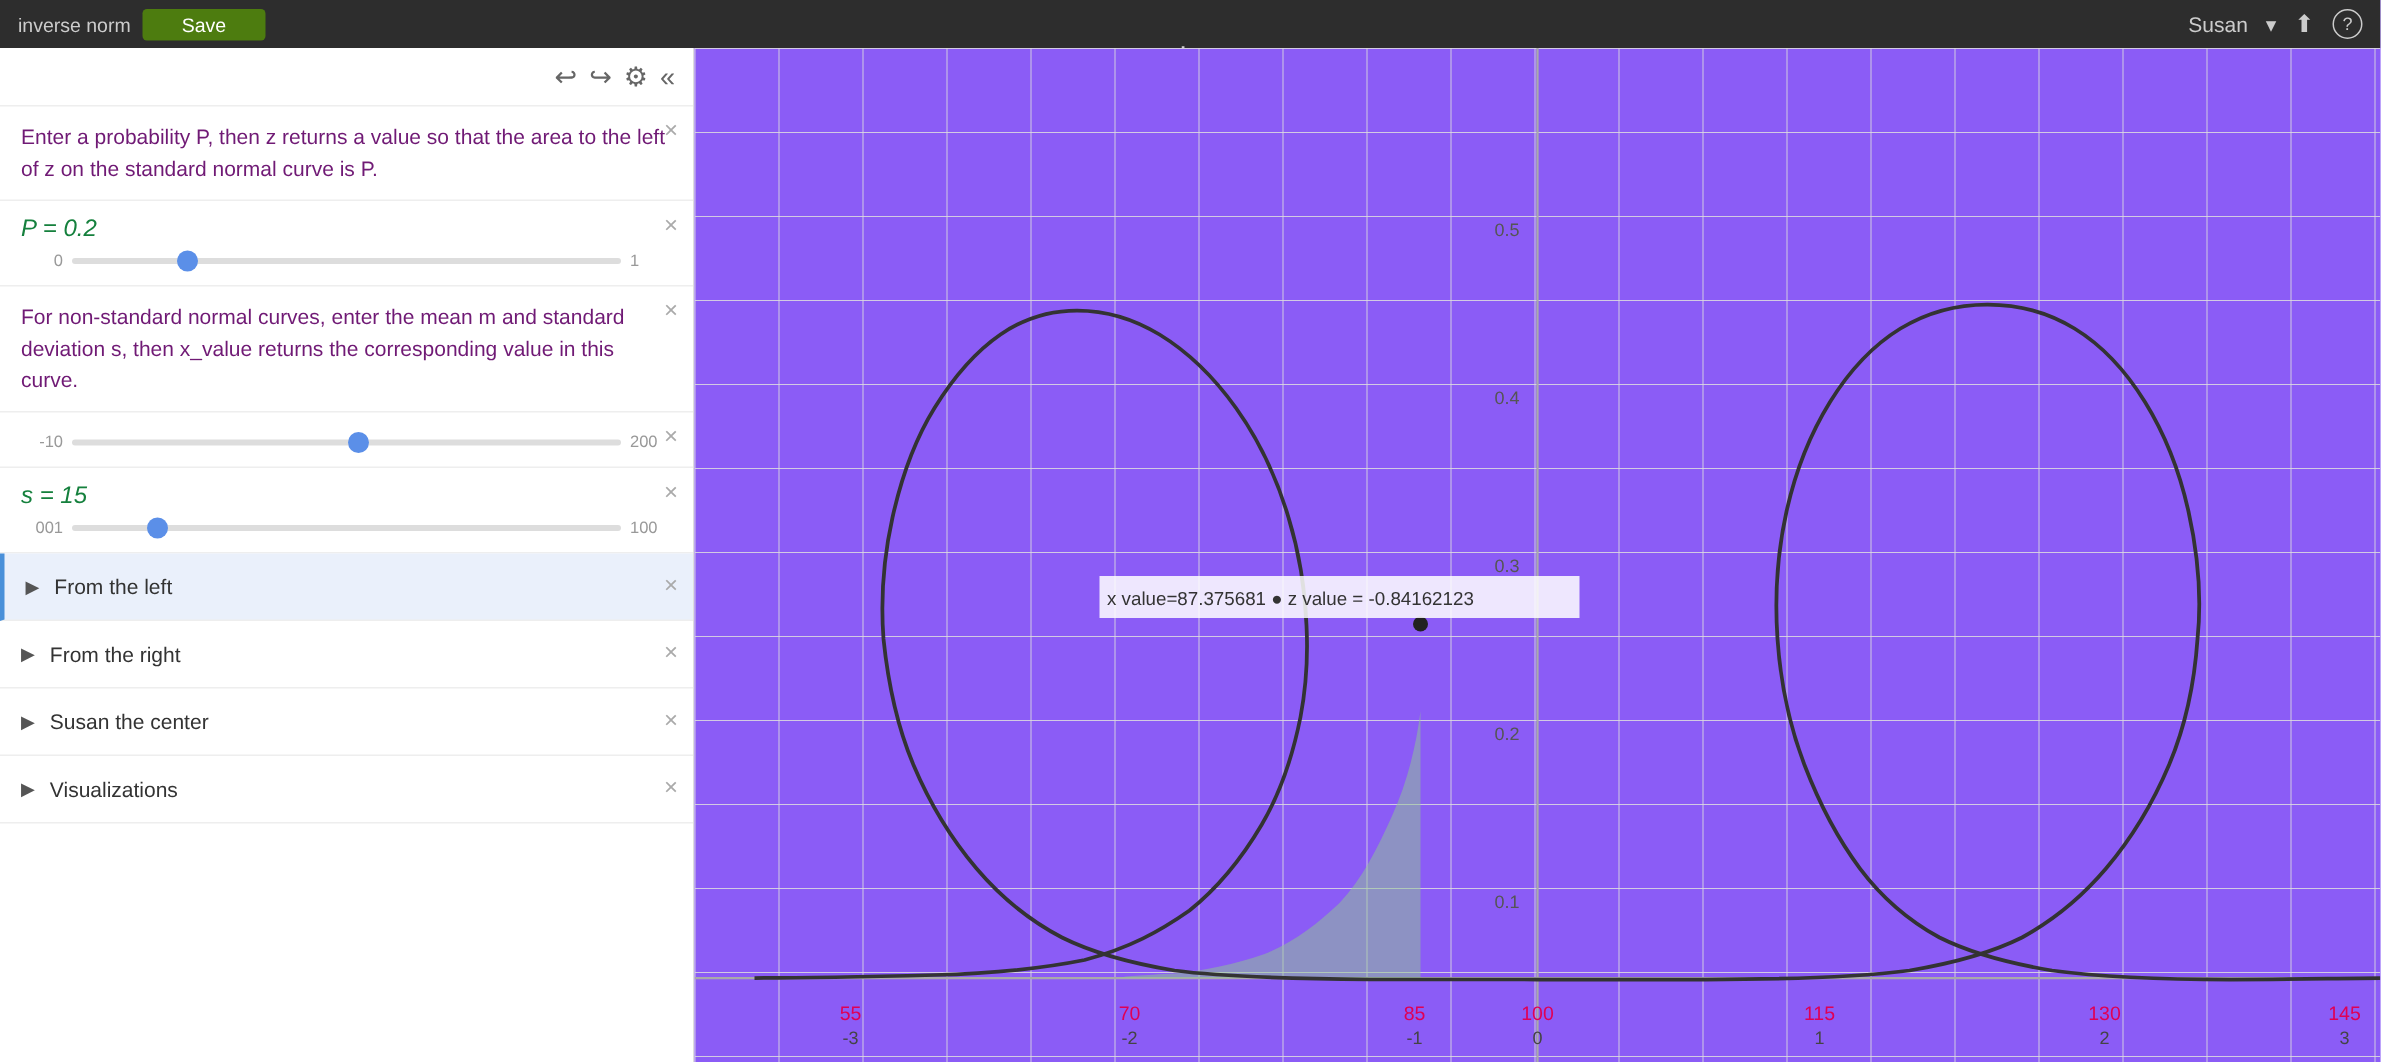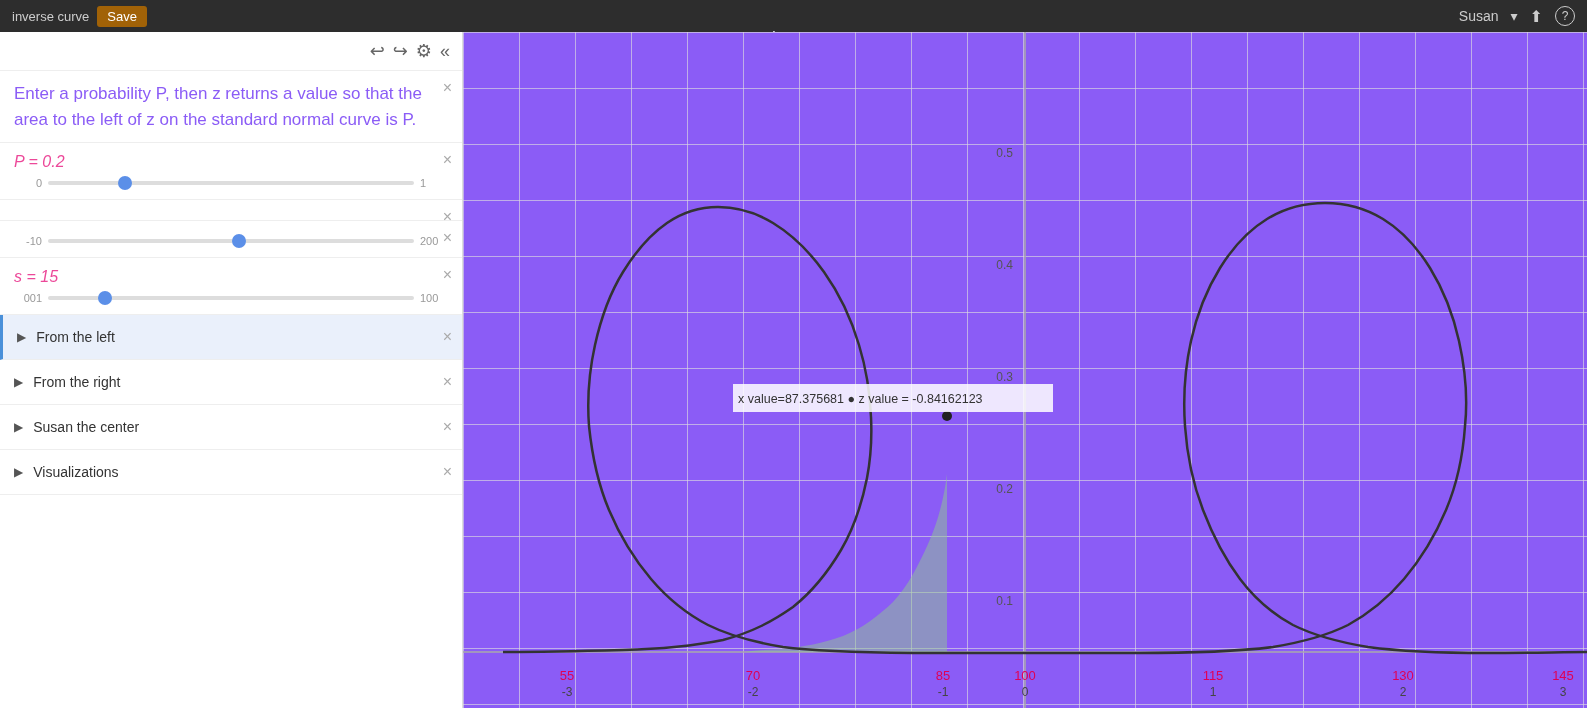--- a/index.html
+++ b/index.html
@@ -12,24 +12,24 @@
       height: 32px;
       display: flex;
       align-items: center;
       justify-content: space-between;
       padding: 0 12px;
       flex-shrink: 0;
     }
     .header-left { display: flex; align-items: center; gap: 8px; }
     .header-title { font-size: 20px; color: #ccc; letter-spacing: 1px; margin-top: 46px; }
     .save-btn {
-      background: #a16207;
+      background: #4d7c0f;
       color: #fff;
       border: none;
-      padding: 3px 10px;
+      padding: 3px 26px;
       border-radius: 3px;
       font-size: 13px;
       cursor: pointer;
     }
     .header-right { display: flex; align-items: center; gap: 12px; color: #ccc; font-size: 14px; }
     .header-icon { cursor: pointer; font-size: 16px; }
 
     
     .main { display: flex; flex: 1; overflow: hidden; }
 
@@ -66,24 +66,24 @@
     .expr-close {
       position: absolute;
       right: 10px;
       top: 8px;
       color: #aaa;
       cursor: pointer;
       font-size: 16px;
     }
 
     
-    .desc-text { font-size: 17px; color: #8b5cf6; line-height: 1.5; }
-
-    
-    .equation { font-size: 16px; color: #ec4899; margin-bottom: 6px; font-style: italic; }
+    .desc-text { font-size: 14px; color: #701a75; line-height: 1.5; }
+
+    
+    .equation { font-size: 16px; color: #15803d; margin-bottom: 6px; font-style: italic; }
 
     
     .slider-row { display: flex; align-items: center; gap: 6px; margin-top: 4px; }
     .slider-min { font-size: 11px; color: #999; min-width: 28px; text-align: right; }
     .slider-max { font-size: 11px; color: #999; min-width: 28px; }
     input[type=range] {
       flex: 1;
       -webkit-appearance: none;
       height: 4px;
       background: #ddd;
@@ -132,21 +132,21 @@
     .graph-svg {
       width: 100%;
       height: 100%;
     }
   </style>
 </head>
 <body>
 
 <div class="header">
   <div class="header-left">
-    <span style="font-size:13px;color:#ccc;">inverse curve</span>
+    <span style="font-size:13px;color:#ccc;">inverse norm</span>
     <button class="save-btn">Save</button>
   </div>
   <div class="header-title">desmos</div>
   <div class="header-right">
     <span style="cursor:pointer;">Susan</span>
     <span style="cursor:pointer;">▾</span>
     <span class="header-icon">⬆</span>
     <span class="header-icon" style="border:1px solid #ccc;border-radius:50%;width:20px;height:20px;display:inline-flex;align-items:center;justify-content:center;font-size:12px;">?</span>
   </div>
 </div>
@@ -174,20 +174,21 @@
       </div>
       <div class="slider-row">
         <span class="slider-min">0</span>
         <input type="range" min="0" max="1" step="0.01" value="0.2" style="flex: 1 1 0%;">
         <span class="slider-max">1</span>
       </div>
     </div>
 
     <div class="expr-block">
       <span class="expr-close">×</span>
+      <div class="desc-text">For non-standard normal curves, enter the mean m and standard deviation s, then x_value returns the corresponding value in this curve.</div>
     </div>
 
     <div class="expr-block">
       <span class="expr-close">×</span>
       <div class="slider-row">
         <span class="slider-min">-10</span>
         <input type="range" min="-10" max="200" step="1" value="100" style="flex: 1 1 0%;">
         <span class="slider-max">200</span>
       </div>
     </div>

